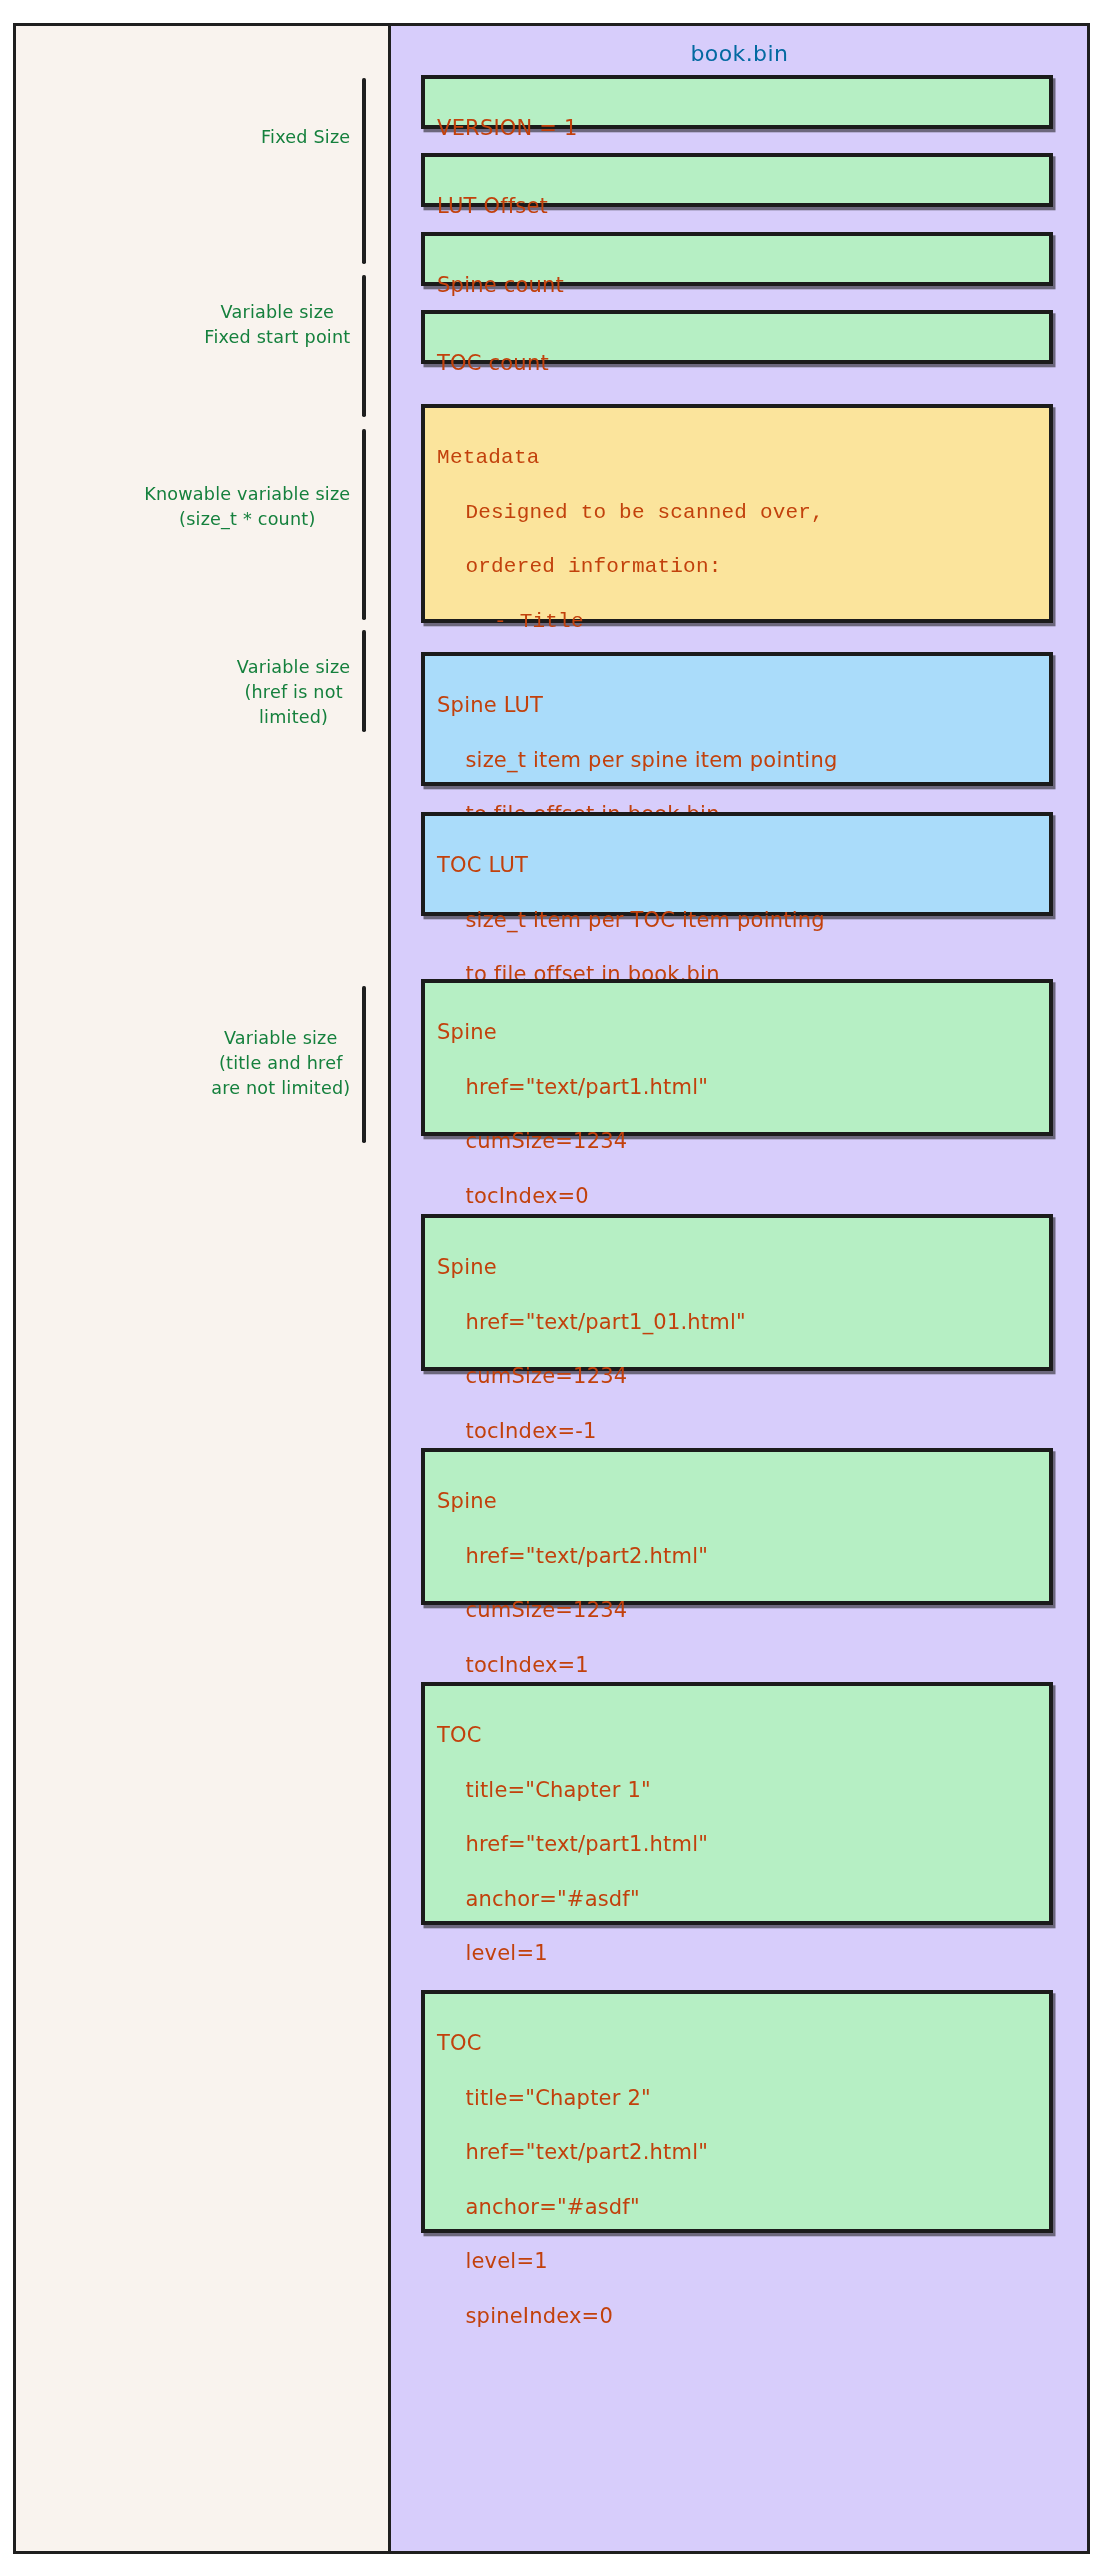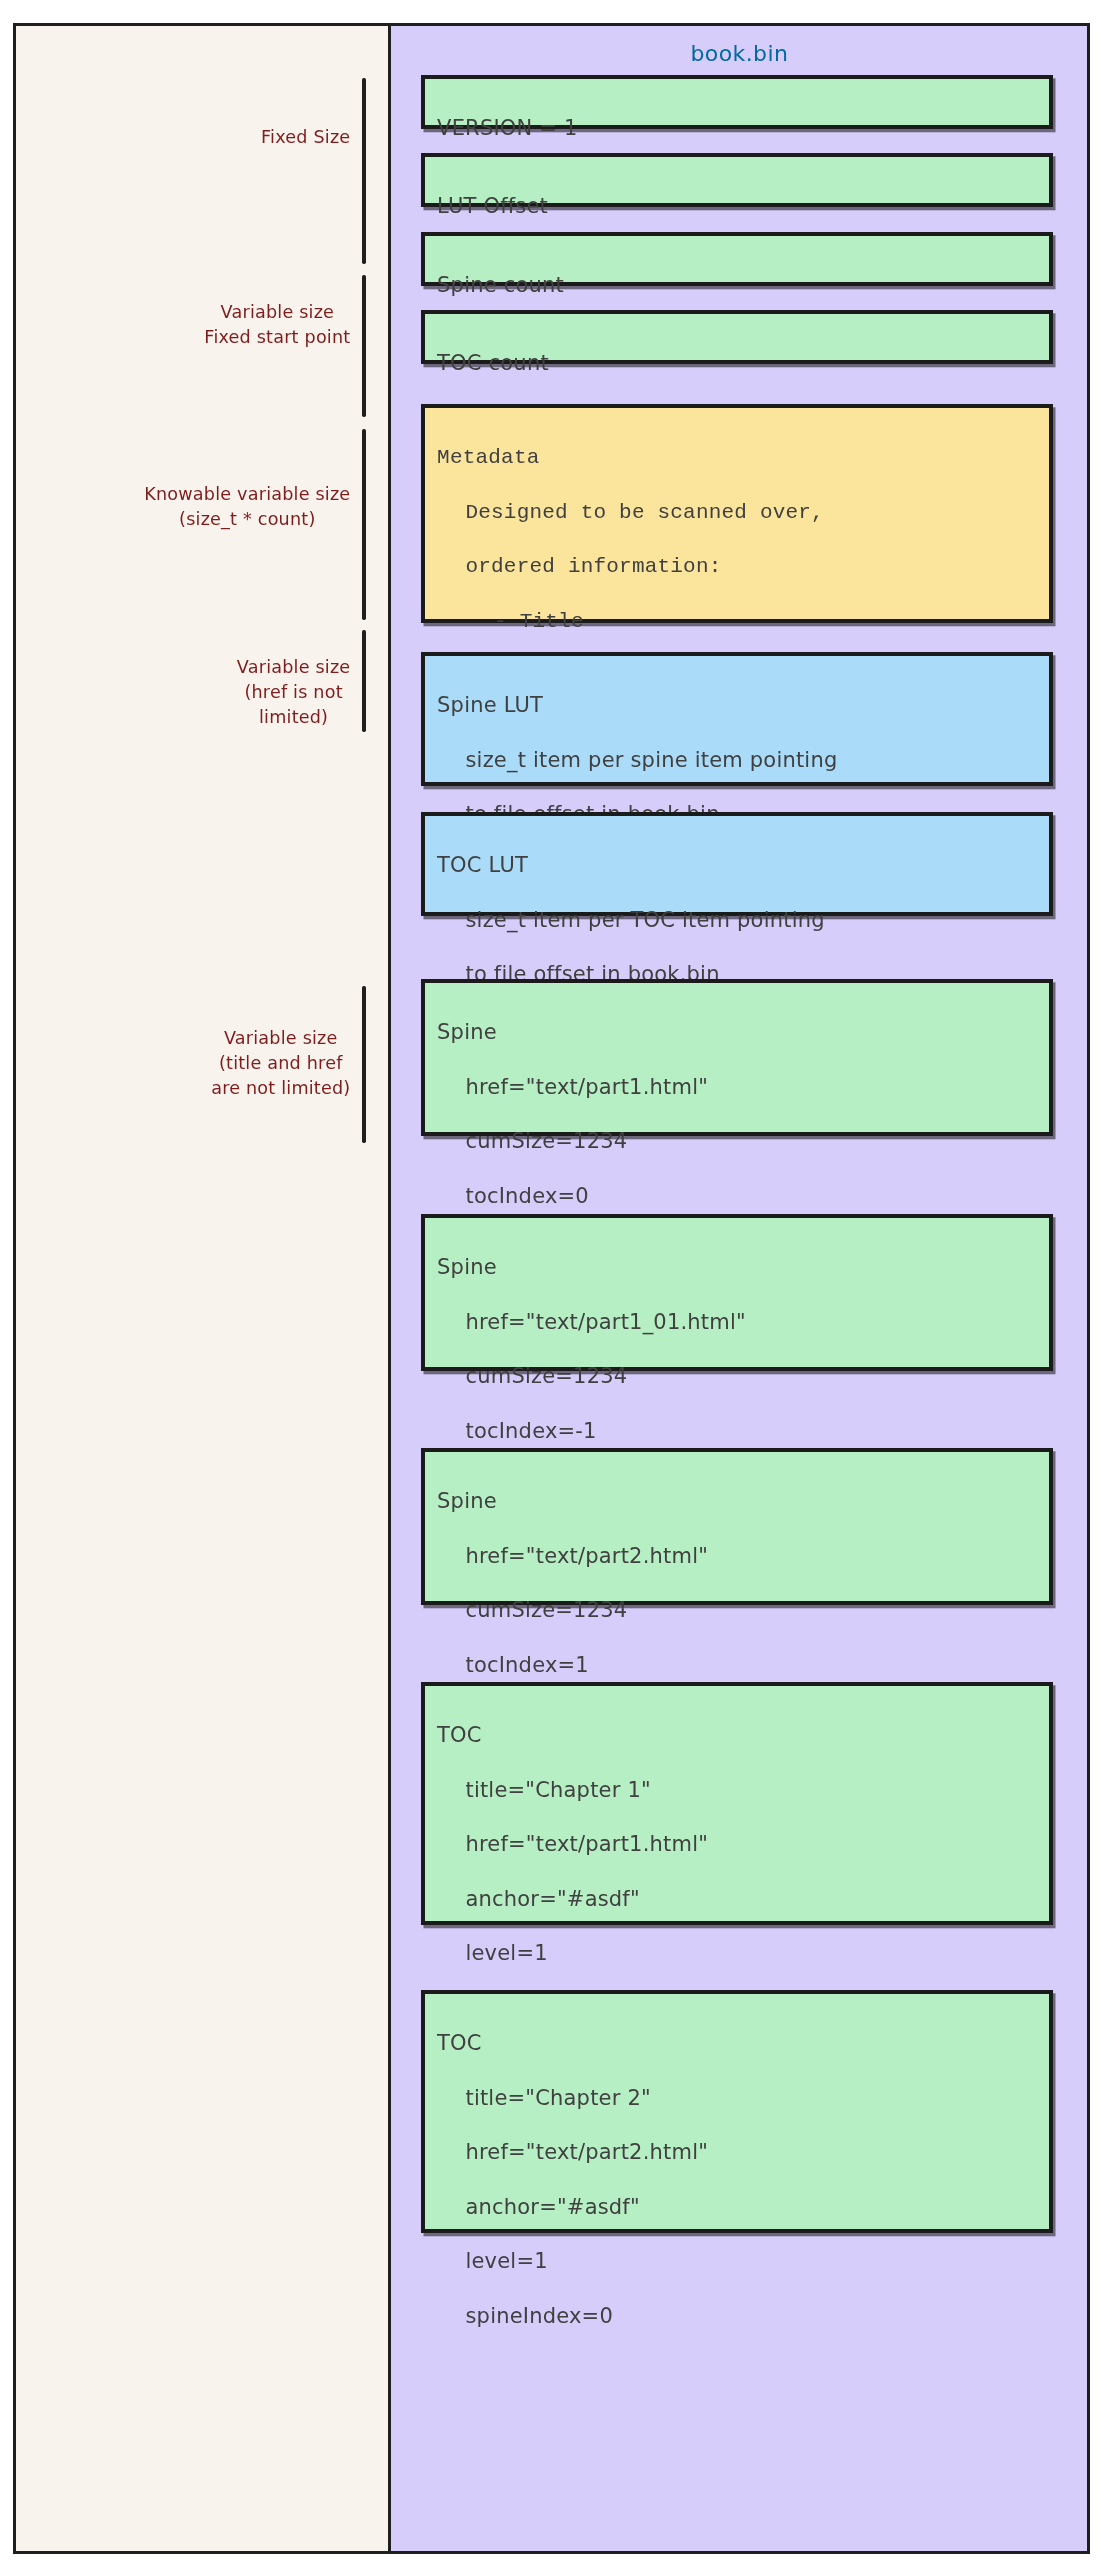--- a/index.html
+++ b/index.html
@@ -34,21 +34,21 @@
     box-sizing: border-box;
     background: #f9f3ee;
     border: 3.3px solid #1f1f1f;
     border-right: none;
   }
 
   .anno {
     position: absolute;
     right: 38px;
     text-align: center;
-    color: #7f1d1d;
+    color: #15803d;
     font-size: 17.6px;
     line-height: 1.42;
     letter-spacing: 0.2px;
     white-space: pre-line;
   }
 
   
   .bracket {
     position: absolute;
     right: 22px;
@@ -79,21 +79,21 @@
 
   
   .box {
     position: absolute;
     left: 30px;
     width: 632px;
     box-sizing: border-box;
     border: 4.2px solid #1b1b1b;
     box-shadow: 2.5px 3.3px 0 rgba(20,20,20,.55);
     padding: 8.4px 11.7px 10px 11.7px;
-    color: #404040;
+    color: #c2410c;
     font-size: 21px;
     line-height: 1.30;
     white-space: pre-line;
     letter-spacing: 0.2px;
   }
   .box.green  { background: #b6efc4; }
   .box.yellow { background: #fbe49c; }
   .box.blue   { background: #aadcfa; }
 
   .box .hdr { display: block; }

